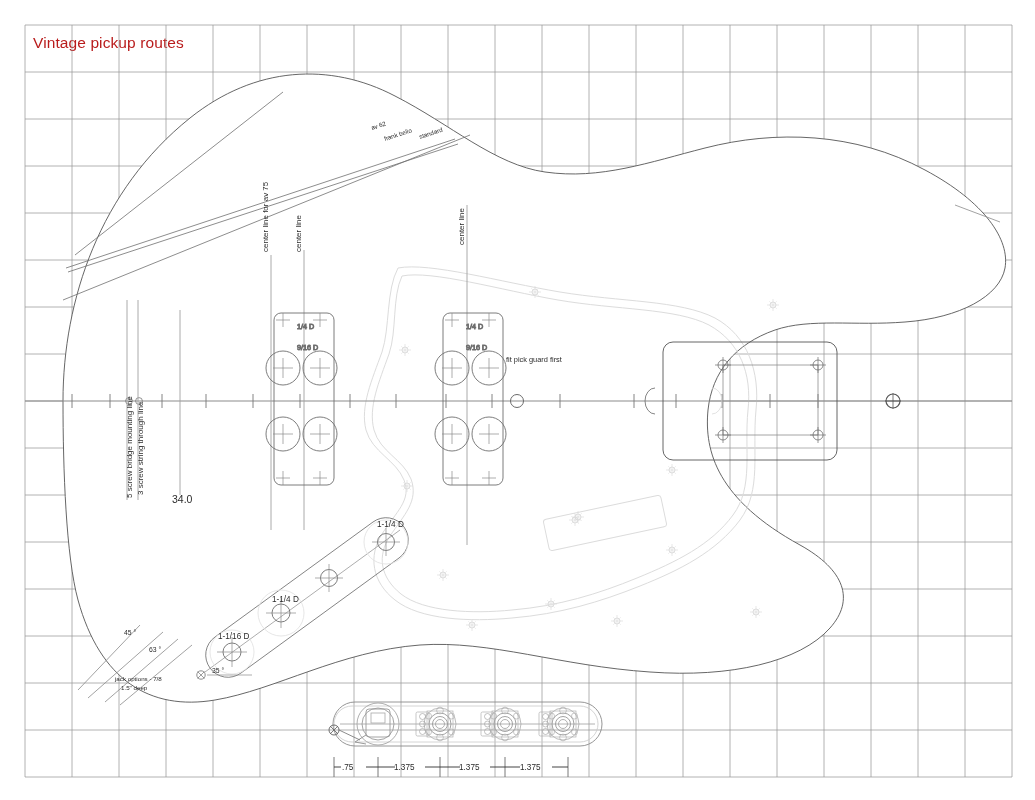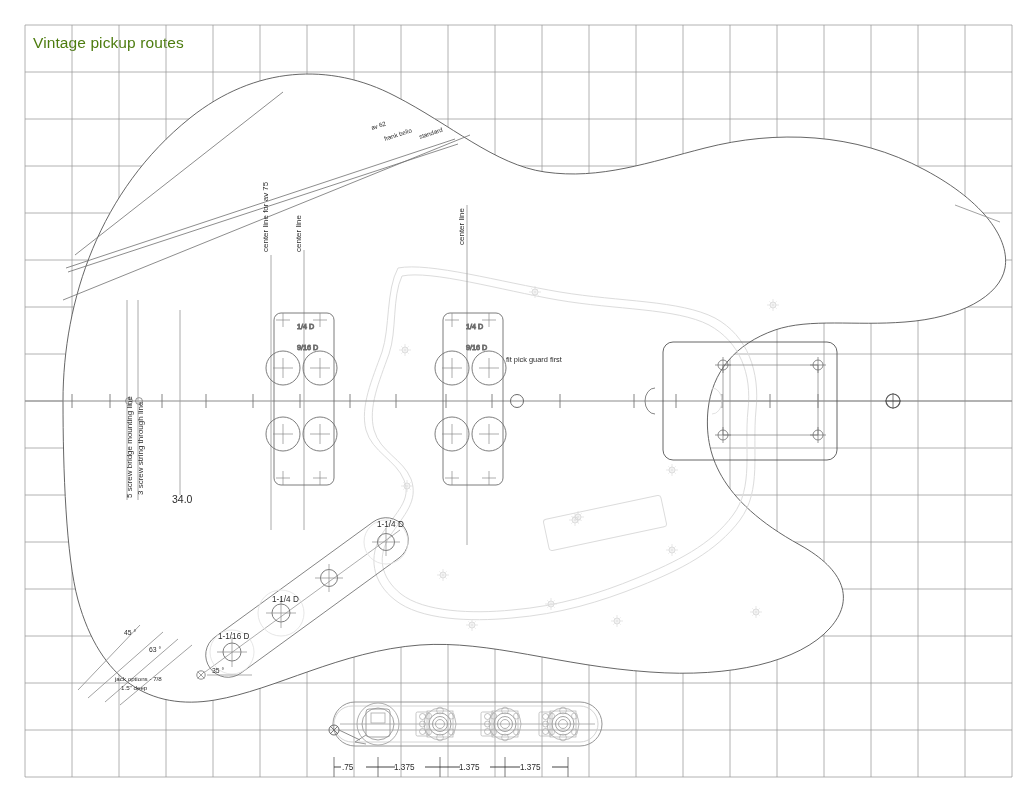--- a/index.html
+++ b/index.html
@@ -22,21 +22,21 @@
     left: 0;
     top: 0;
     width: 1035px;
     height: 800px;
   }
   .title-text {
     position: absolute;
     left: 33px;
     top: 34px;
     font-size: 15.5px;
-    color: #4d7c0f;
+    color: #b91c1c;
     font-family: "Liberation Sans", sans-serif;
     letter-spacing: 0.1px;
     white-space: nowrap;
   }
   
   text {
     font-family: "Liberation Sans", sans-serif;
     fill: #2b2b2b;
   }
   .t-dim  { font-size: 7.2px; }

